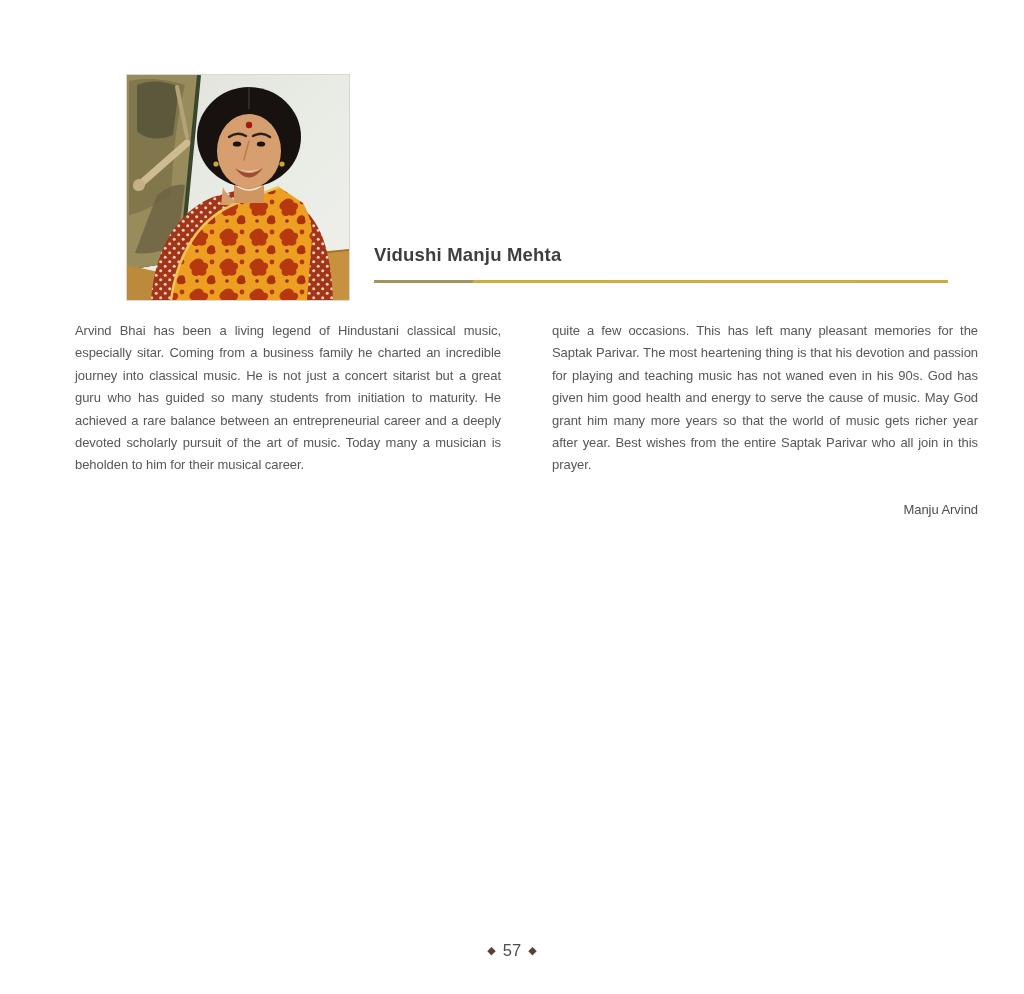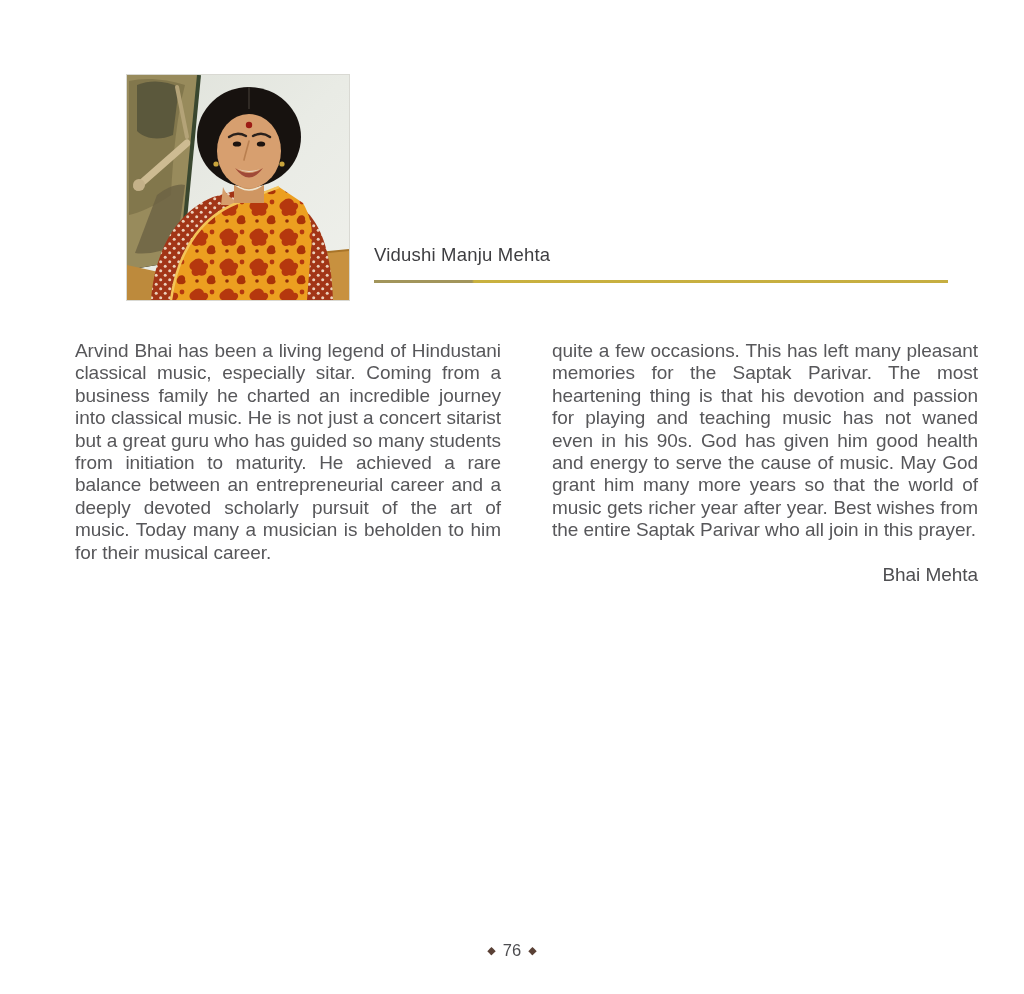--- a/index.html
+++ b/index.html
@@ -28,46 +28,45 @@
   }
   .photo svg { display: block; width: 100%; height: 100%; }
 
   
   .title {
     position: absolute;
     left: 374px;
     top: 244px;
     width: 574px;
     font-size: 18.5px;
-    font-weight: 400;
+    font-weight: 700;
     letter-spacing: 0.2px;
     color: #3e3e41;
   }
   .title-rule {
     position: absolute;
     left: 374px;
     top: 280px;
     width: 574px;
     height: 3px;
     background: linear-gradient(to right,
       #a2955b 0px, #a2955b 98px,
       #c9b13f 100px, #c6ae41 100%);
   }
 
   
   .column {
     position: absolute;
     top: 320px;
     width: 426px;
-    font-size: 19px;
+    font-size: 13px;
     line-height: 22.4px;
     color: #57575a;
     text-align: justify;
     letter-spacing: -0.05px;
-    margin-top: 20px;
   }
   .column-left  { left: 75px; }
   .column-right { left: 552px; }
   .column p { margin: 0; }
   .column p + p { margin-top: 22.4px; }
 
   .signature {
     margin-top: 22.4px;
     text-align: right;
     color: #4e4e51;
@@ -180,22 +179,22 @@
 
   <div class="title">Vidushi Manju Mehta</div>
   <div class="title-rule"></div>
 
   <div class="column column-left">
     <p>Arvind Bhai has been a living legend of Hindustani classical music, especially sitar. Coming from a business family he charted an incredible journey into classical music. He is not just a concert sitarist but a great guru who has guided so many students from initiation to maturity. He achieved a rare balance between an entrepreneurial career and a deeply devoted scholarly pursuit of the art of music. Today many a musician is beholden to him for their musical career.</p>
   </div>
 
   <div class="column column-right">
     <p>quite a few occasions. This has left many pleasant memories for the Saptak Parivar. The most heartening thing is that his devotion and passion for playing and teaching music has not waned even in his 90s. God has given him good health and energy to serve the cause of music. May God grant him many more years so that the world of music gets richer year after year. Best wishes from the entire Saptak Parivar who all join in this prayer.</p>
-    <div class="signature">Bhai Mehta</div>
+    <div class="signature">Manju Arvind</div>
   </div>
 
   <div class="footer">
     <span class="ornament">◆</span>
-    <span class="page-num">76</span>
+    <span class="page-num">57</span>
     <span class="ornament">◆</span>
   </div>
 
 </div>
 
 </body></html>

